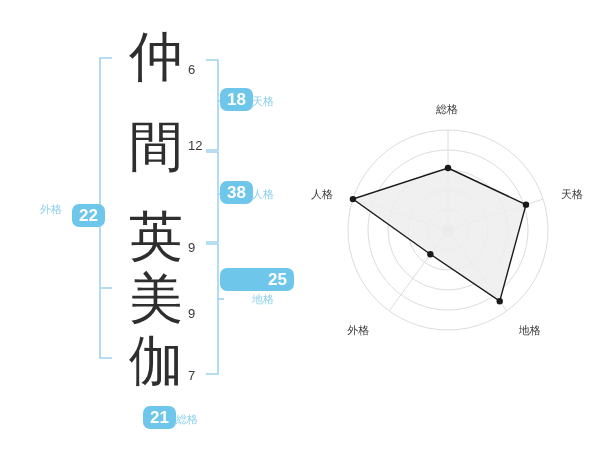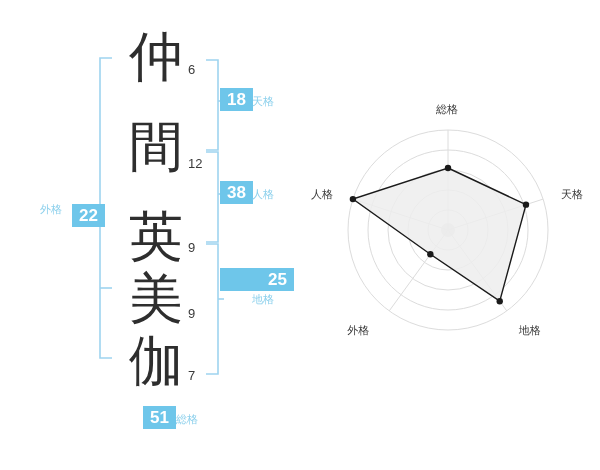--- a/index.html
+++ b/index.html
@@ -46,34 +46,35 @@
 
   .stroke-num {
     position: absolute;
     font-size: 13px;
     color: #3a3a3a;
     left: 188px;
     width: 22px;
     text-align: left;
   }
   .sn0 { top: 62px; }
-  .sn1 { top: 156px; }
+  .sn1 { top: 138px; }
   .sn2 { top: 240px; }
   .sn3 { top: 306px; }
   .sn4 { top: 368px; }
 
   .score-box {
     position: absolute;
     background: #6ec6ea;
     color: #ffffff;
     font-size: 17px;
     font-weight: bold;
     padding: 3px 7px;
     line-height: 1;
     text-align: center;
+    border-radius: 7px;
   }
   .score-label {
     position: absolute;
     color: #8cd0ec;
     font-size: 11px;
   }
 
   
   .radar-wrap {
     position: absolute;
@@ -130,21 +131,21 @@
 
     <div class="score-box" style="left:220px; top:181px;">38</div>
     <div class="score-label" style="left:252px; top:187px;">人格</div>
 
     <div class="score-box" style="left:220px; top:268px;padding-left:48px;">25</div>
     <div class="score-label" style="left:252px; top:292px;">地格</div>
 
     <div class="score-box" style="left:72px; top:196px;margin-top:8px;">22</div>
     <div class="score-label" style="left:40px; top:202px;">外格</div>
 
-    <div class="score-box" style="left:143px; top:406px;">51</div>
+    <div class="score-box" style="left:143px; top:406px;">21</div>
     <div class="score-label" style="left:176px; top:412px;">総格</div>
   </div>
 
   <div class="radar-wrap">
     <svg id="radar-svg" width="300" height="310">
         <circle cx="148" cy="150" r="100" fill="none" stroke="#dcdcdc" stroke-width="1"></circle>
         <circle cx="148" cy="150" r="80" fill="none" stroke="#dcdcdc" stroke-width="1"></circle>
         <circle cx="148" cy="150" r="60" fill="none" stroke="#dcdcdc" stroke-width="1"></circle>
         <circle cx="148" cy="150" r="40" fill="none" stroke="#dcdcdc" stroke-width="1"></circle>
         <circle cx="148" cy="150" r="20" fill="none" stroke="#dcdcdc" stroke-width="1"></circle>

